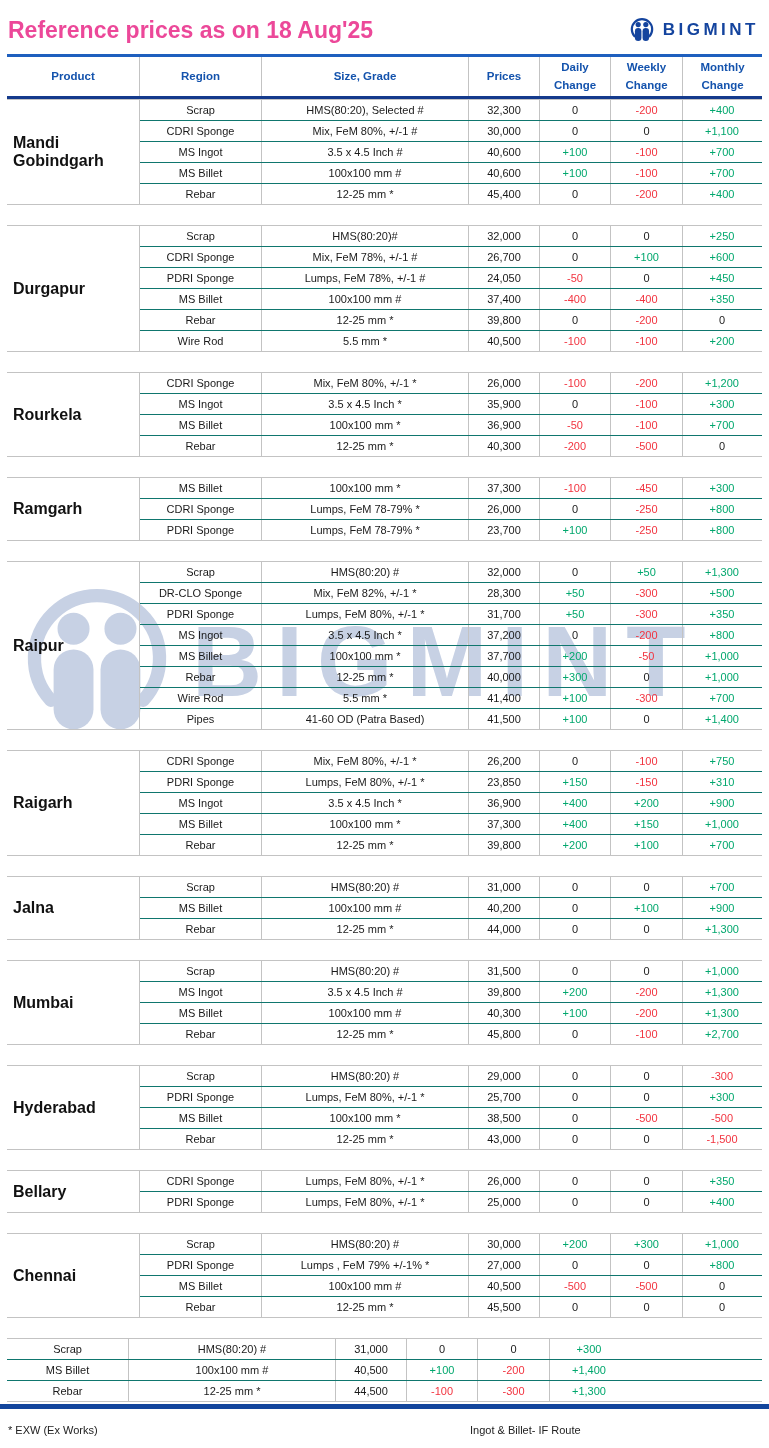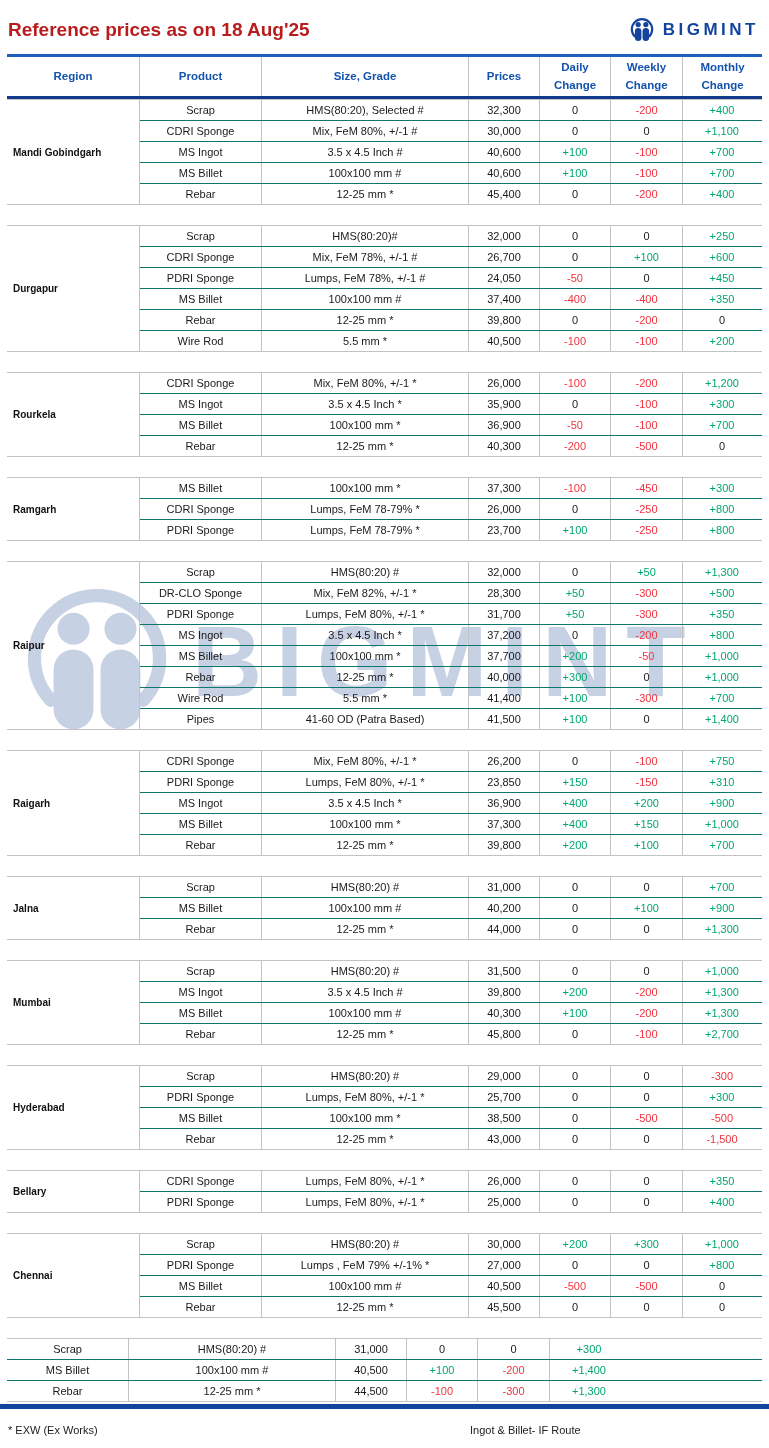--- a/index.html
+++ b/index.html
@@ -20,21 +20,21 @@
   .watermark .wm-text{
     font-size:97px;font-weight:700;letter-spacing:14px;
     transform:scaleY(1.04);white-space:nowrap;
   }
   
   .header-bar{
     position:relative;z-index:1;
     display:flex;justify-content:space-between;align-items:center;
     padding:13px 10px 7px 8px;height:34px;
   }
-  .title{font-size:19px;font-weight:700;color:#b91c1c;}
+  .title{font-size:23px;font-weight:700;color:#ec4899;}
   .brand{display:flex;align-items:center;gap:6px;color:#14449e;}
   .brand svg{width:30px;height:28px;}
   .brand-text{font-size:17px;font-weight:700;letter-spacing:3.5px;color:#14449e;}
   
   .table-wrap{position:relative;z-index:1;margin:0 7px;}
   .thead{
     display:grid;
     grid-template-columns:133px 122px 207px 71px 71px 72px 79px;
     border-top:3px solid #1e5fbe;
     border-bottom:3px solid #143a8c;
@@ -48,21 +48,21 @@
   .section{
     display:flex;
     border-top:1px solid #c3c3c3;border-bottom:1px solid #c3c3c3;
     margin-bottom:20px;
   }
   .section:first-of-type{margin-top:0;}
   .section:last-of-type{margin-bottom:0;}
   .region-cell{
     width:133px;flex:0 0 auto;border-right:1px solid #c3c3c3;
     display:flex;align-items:center;
-    font-weight:700;font-size:10px;color:#111;padding-left:6px;box-sizing:border-box;
+    font-weight:700;font-size:16px;color:#111;padding-left:6px;box-sizing:border-box;
   }
   .rows{flex:1;}
   .row{
     display:grid;
     grid-template-columns:122px 207px 71px 71px 72px 78px;
     border-bottom:1px solid #0f766e;
   }
   .row:last-child{border-bottom:none;}
   .cell{
     height:20px;line-height:20px;text-align:center;
@@ -107,22 +107,22 @@
         <circle cx="28" cy="13.5" r="4.1" fill="currentColor"></circle>
         <rect x="10.9" y="18.8" width="10.2" height="20.4" rx="5.1" fill="currentColor"></rect>
         <rect x="22.9" y="18.8" width="10.2" height="20.4" rx="5.1" fill="currentColor"></rect>
       </svg>
       <span class="brand-text">BIGMINT</span>
     </div>
   </div>
 
   <div class="table-wrap">
     <div class="thead">
+      <div class="th">Product</div>
       <div class="th">Region</div>
-      <div class="th">Product</div>
       <div class="th">Size, Grade</div>
       <div class="th">Prices</div>
       <div class="th">Daily Change</div>
       <div class="th">Weekly Change</div>
       <div class="th">Monthly Change</div>
     </div>
     <div id="sections-root">
         <div class="section">
           <div class="region-cell">Mandi Gobindgarh</div>
           <div class="rows">

